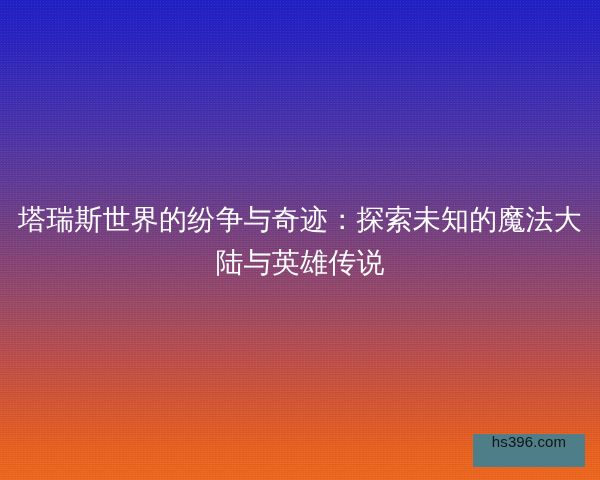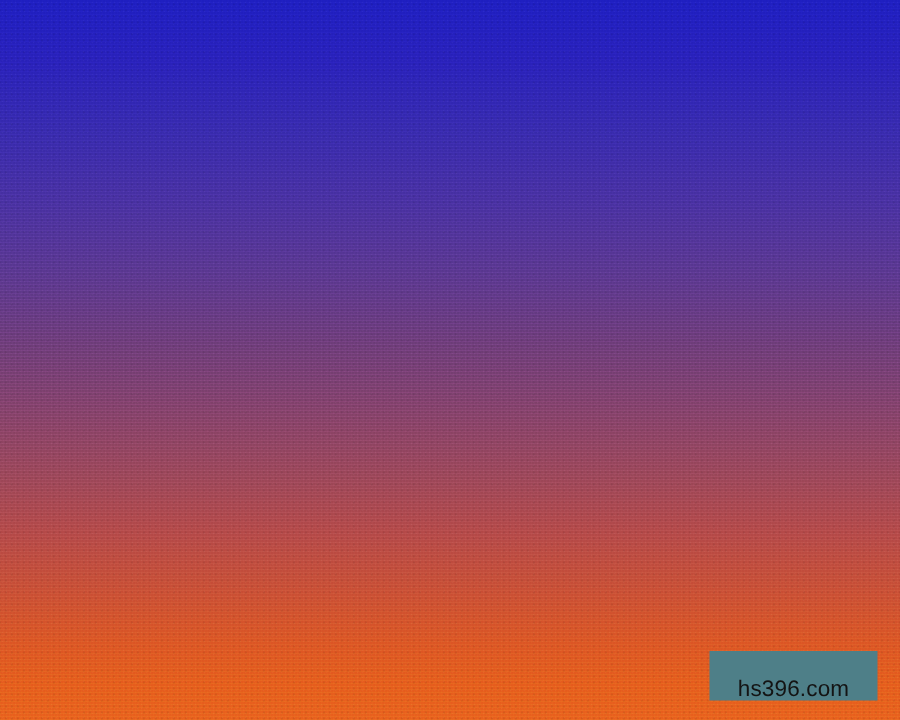--- a/index.html
+++ b/index.html
@@ -80,35 +80,36 @@
   }
 
   #watermark {
     position: absolute;
     left: 473px;
     top: 434px;
     width: 112px;
     height: 33px;
     background: #4e7f88;
     display: flex;
-    align-items: flex-end;
+    align-items: flex-start;
     justify-content: center;
     color: #141414;
     font-size: 15px;
     line-height: 1;
     letter-spacing: 0.1px;
     font-family: "Liberation Sans", "DejaVu Sans", sans-serif;
   }
 </style>
 </head>
 <body>
 
 <div id="poster">
 
   <div id="grain"></div>
   <div id="grain2"></div>
 
+  <div id="title">塔瑞斯世界的纷争与奇迹：探索未知的魔法大陆与英雄传说</div>
 
   <div id="watermark">
     <span>hs396.com</span>
   </div>
 
 </div>
 
 </body></html>

